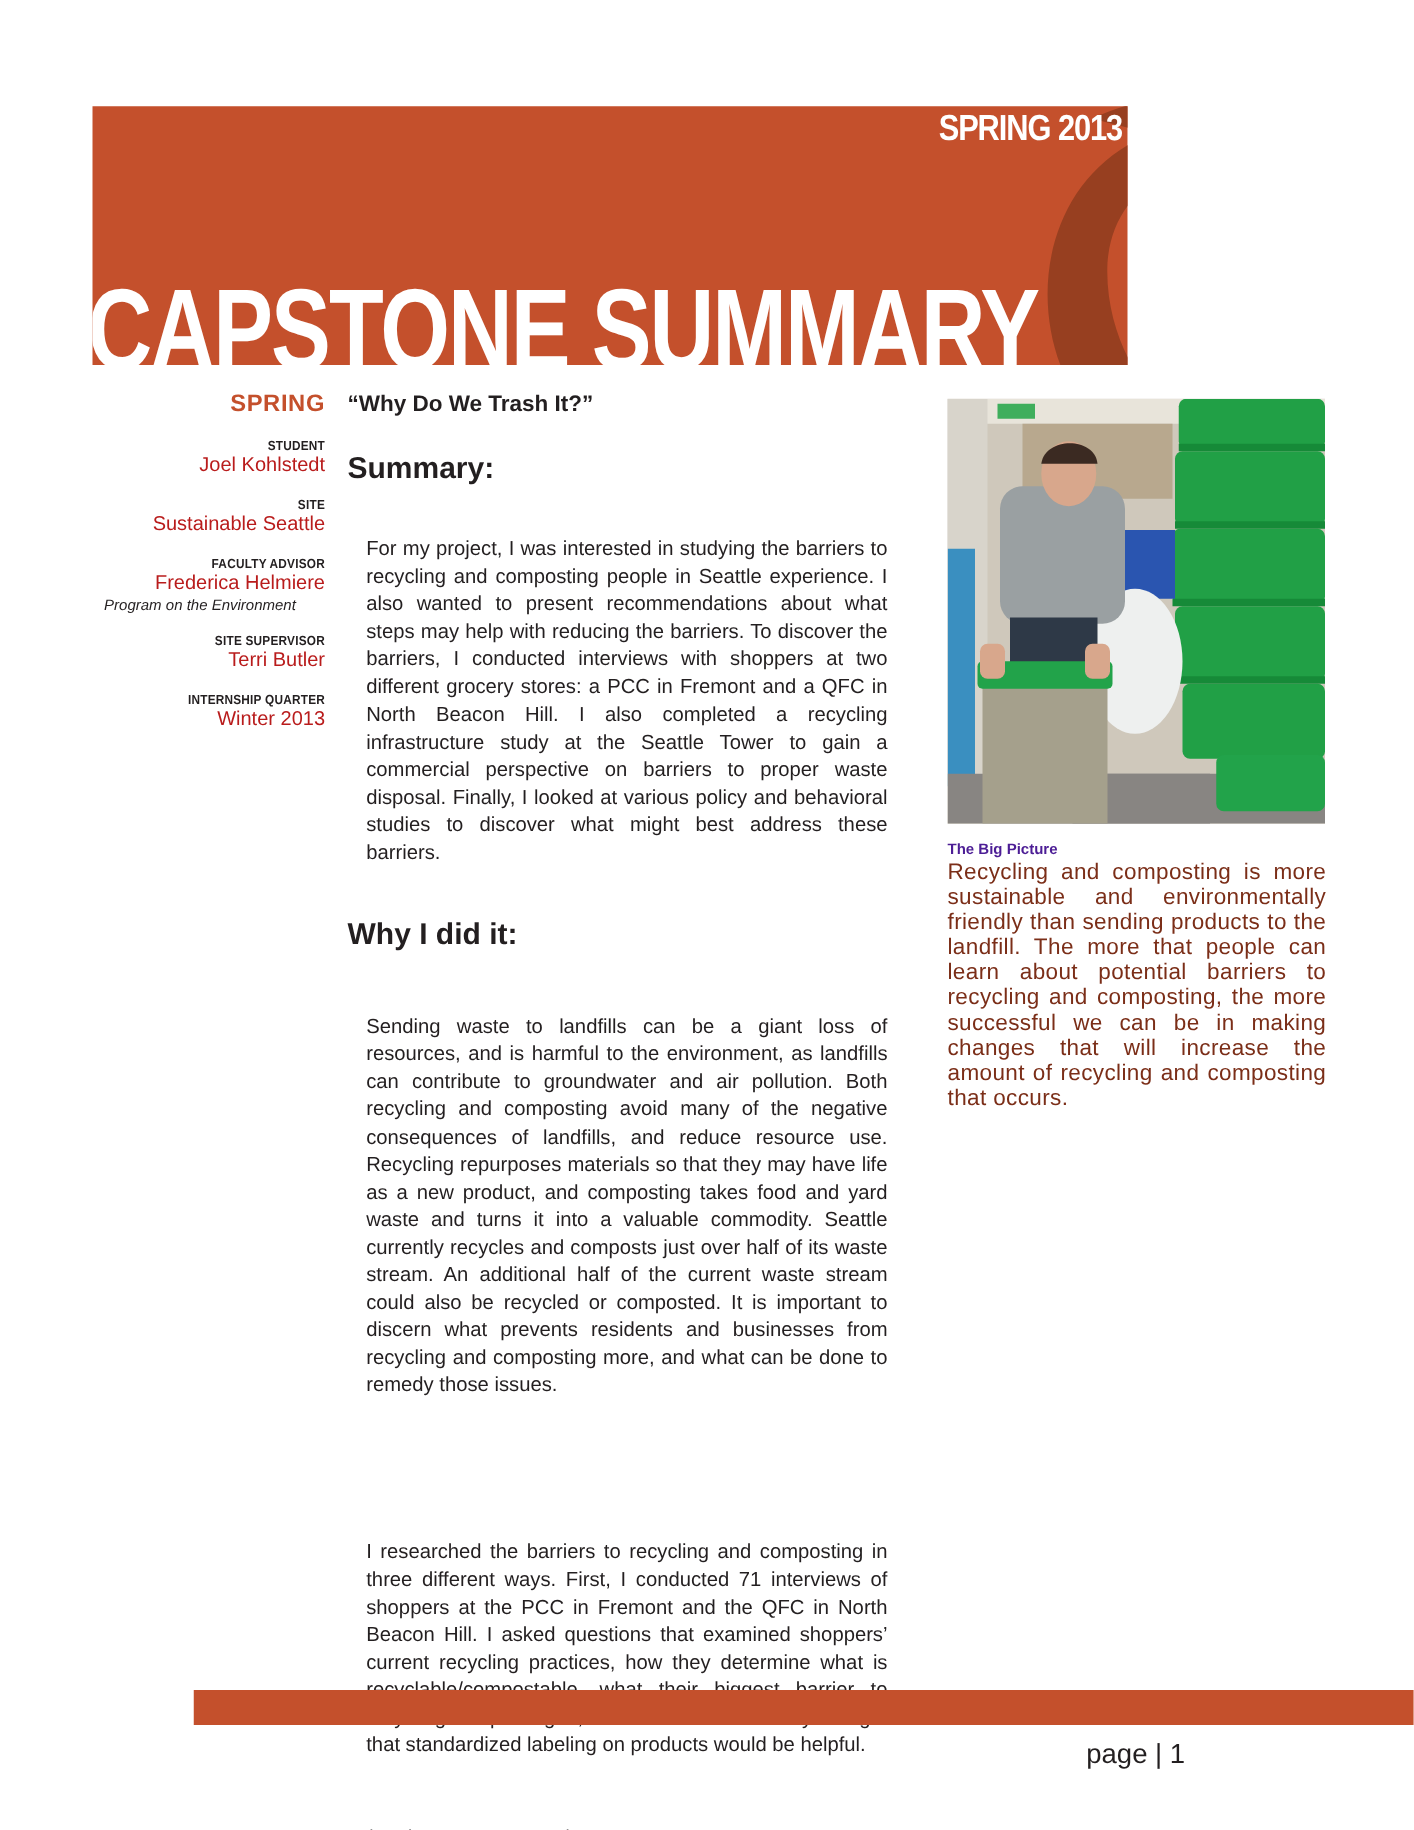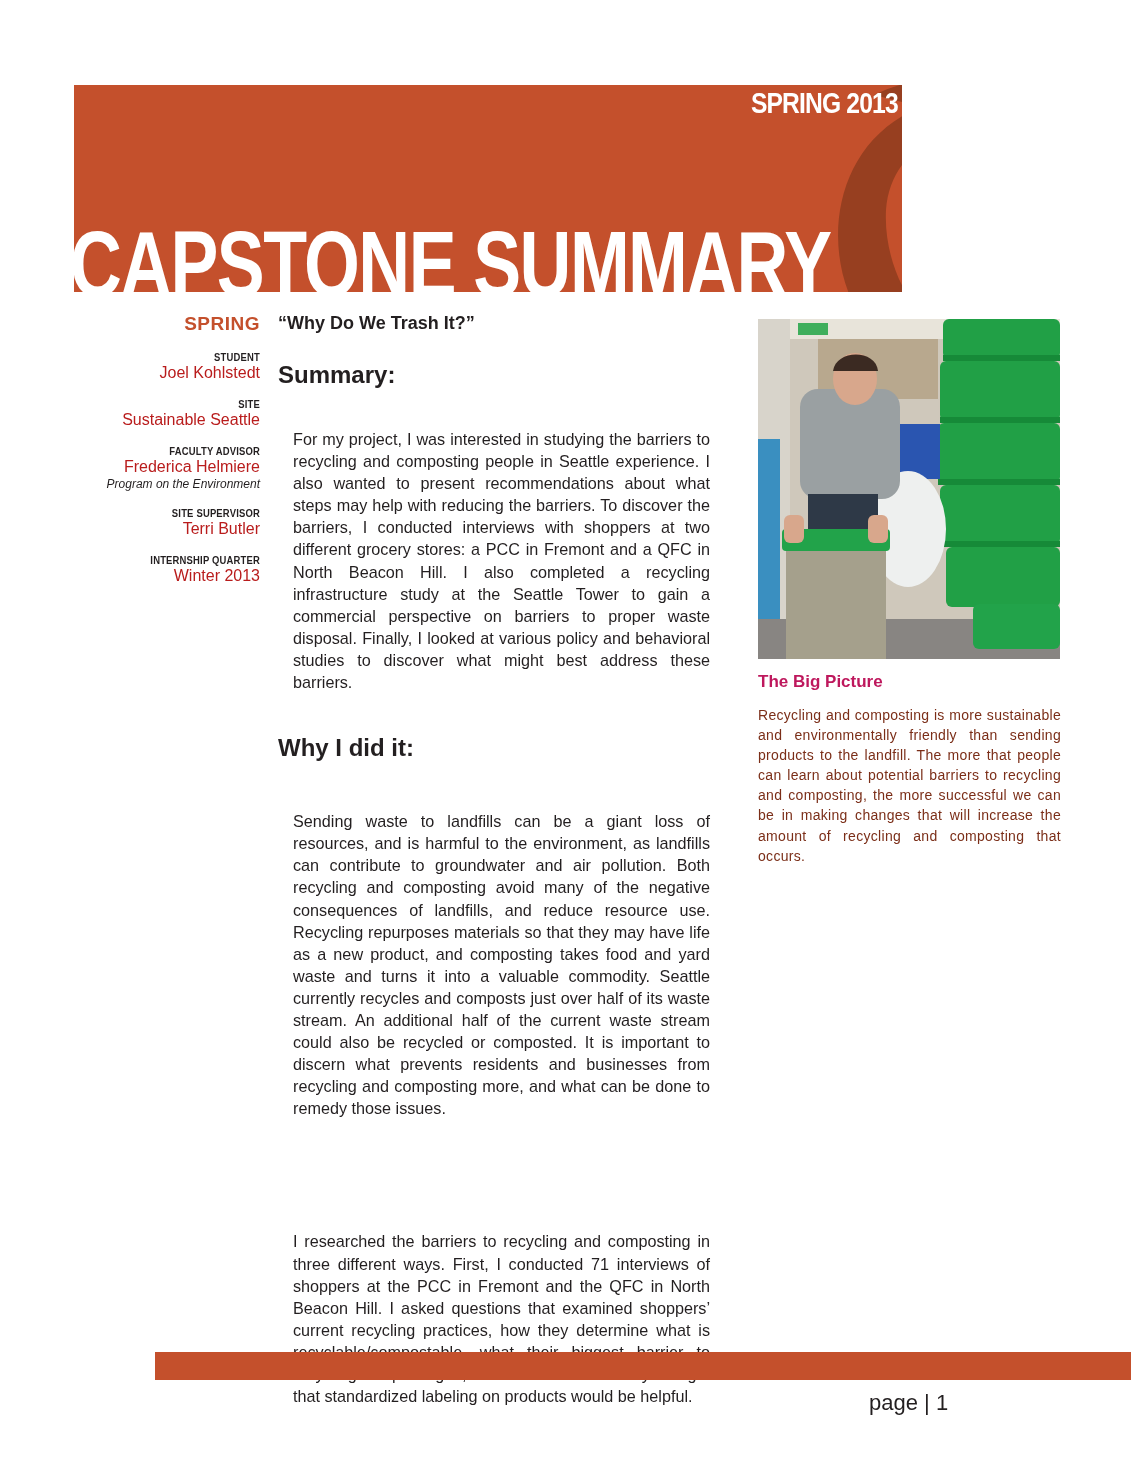--- a/index.html
+++ b/index.html
@@ -11,32 +11,32 @@
   .season { position: absolute; right: 4px; top: 0px; color: #ffffff; font-family: "Liberation Sans", sans-serif;
             font-weight: bold; font-size: 29px; letter-spacing: -1px; transform: scaleX(0.85); transform-origin: right top; line-height: 36px; }
   .doc-title { position: absolute; left: -4px; bottom: -22px; color: #ffffff; font-family: "Liberation Sans", sans-serif;
                font-weight: bold; font-size: 92px; letter-spacing: -2px; transform: scaleX(0.78); transform-origin: left bottom;
                white-space: nowrap; line-height: 100px; }
 
   .details-col { position: absolute; left: 60px; top: 313px; width: 200px; text-align: right; }
   .details-title { color: #c4502c; font-family: "Liberation Sans", sans-serif; font-weight: bold; font-size: 19px; letter-spacing: 0.5px; margin-bottom: 16px; }
   .detail-label { font-family: "Liberation Sans", sans-serif; font-weight: bold; font-size: 10.5px; letter-spacing: 0.2px; color: #231f20; transform: scaleX(0.9); transform-origin: right; }
   .detail-value { font-family: "Liberation Sans", sans-serif; font-size: 16px; color: #b91c1c; margin-top: 1px; }
-  .detail-sub { font-family: "Liberation Sans", sans-serif; font-style: italic; font-size: 12px; color: #231f20; margin-top: 1px; }
+  .detail-sub { font-family: "Liberation Sans", sans-serif; font-style: italic; font-size: 12px; color: #231f20; margin-top: 1px; text-align: center; }
   .detail-block { margin-bottom: 16px; }
 
   .main-col { position: absolute; left: 278px; top: 313px; width: 447px; }
   .project-title { font-family: "Liberation Sans", sans-serif; font-weight: bold; font-size: 18px; margin: 0 0 0 0; color: #231f20; }
   .section-heading { font-family: "Liberation Sans", sans-serif; font-weight: bold; font-size: 24px; color: #231f20; margin: 0; }
   .body-text { font-family: "Liberation Sans", sans-serif; font-size: 16.2px; line-height: 22.1px; text-align: justify; color: #231f20; margin: 15px; }
 
   .photo { position: absolute; left: 758px; top: 319px; width: 302px; height: 340px; overflow: hidden; background: #d9d6ce; }
   .caption { position: absolute; left: 758px; top: 672px; width: 303px; }
-  .caption-title { font-family: "Liberation Sans", sans-serif; font-weight: bold; font-size: 17px; color: #be185d; margin-bottom: 13px; }
-  .caption-text { font-family: "Liberation Sans", sans-serif; font-size: 14px; line-height: 20.1px; color: #7b2e18; text-align: justify; margin: 0; letter-spacing: 0.3px; }
+  .caption-title { font-family: "Liberation Sans", sans-serif; font-weight: bold; font-size: 12px; color: #4c1d95; margin-bottom: 1px; }
+  .caption-text { font-family: "Liberation Sans", sans-serif; font-size: 18px; line-height: 20.1px; color: #7b2e18; text-align: justify; margin: 0; letter-spacing: 0.3px; }
 
   .footer-bar { position: absolute; left: 155px; top: 1352px; width: 976px; height: 28px; background: #c4502c; }
   .page-number { position: absolute; left: 869px; top: 1390px; font-family: "Liberation Sans", sans-serif; font-size: 22px; color: #231f20; }
 </style>
 </head>
 <body>
 
 <div class="header-band">
   <svg class="logo-swirl" viewBox="0 0 260 230">
     <path d="M40 230 C 10 170, 20 80, 90 40 C 130 20, 180 25, 215 50 C 245 75, 255 120, 250 170 C 245 210, 230 230, 230 230 L 170 230 C 195 210, 215 180, 215 140 C 215 95, 185 62, 145 62 C 105 62, 75 92, 72 135 C 70 175, 85 210, 100 230 Z" fill="#973f20"></path>

